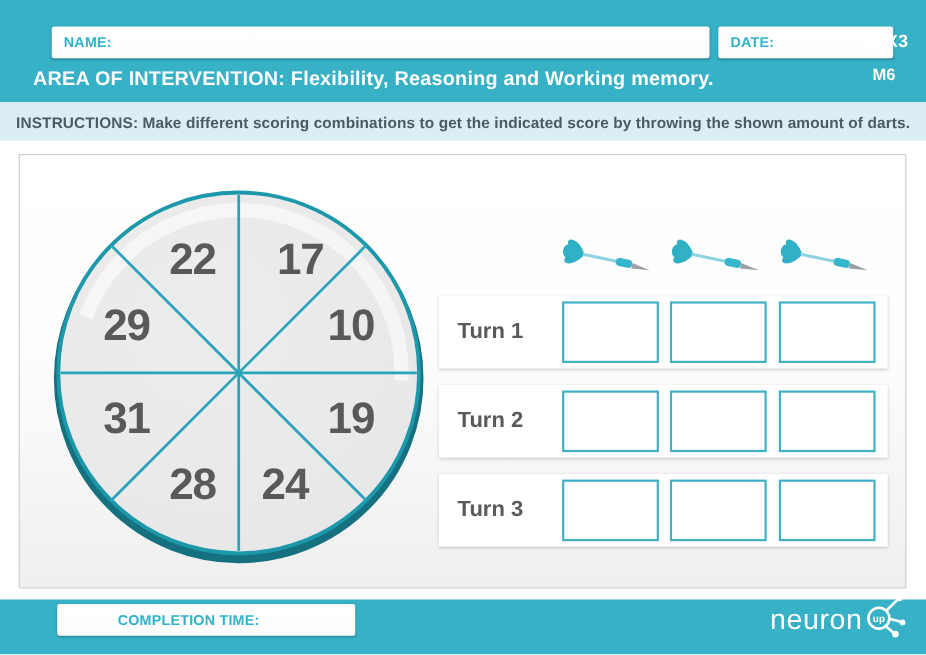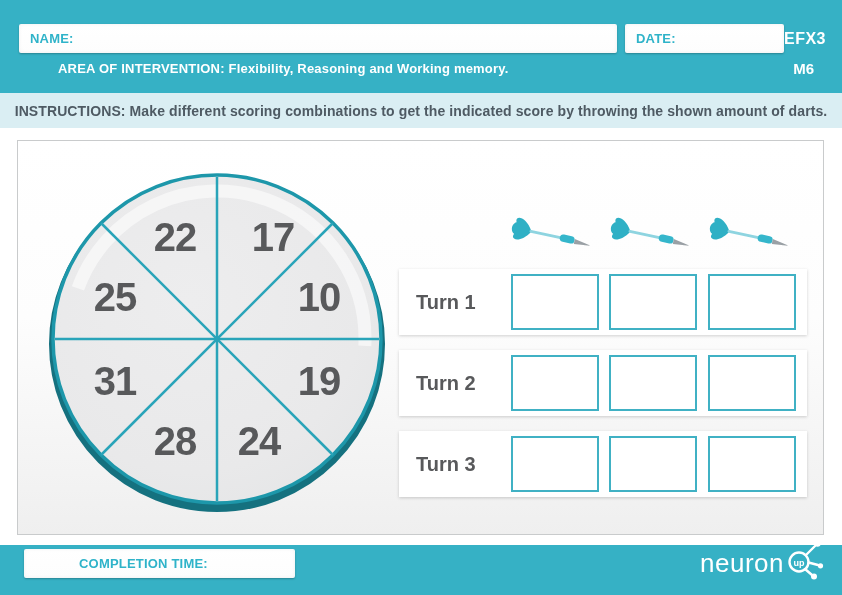--- a/index.html
+++ b/index.html
@@ -10,27 +10,27 @@
   }
   *{margin:0;padding:0;box-sizing:border-box;}
   html,body{background:#fff;}
   body{font-family:"Liberation Sans",sans-serif;}
   .page{position:relative;width:842px;height:595px;background:#fff;overflow:hidden;}
 
   
   .header{position:absolute;left:0;top:0;width:842px;height:93px;background:var(--teal,#36b1c5);}
   .field{position:absolute;background:linear-gradient(#fff,#fdfdfd);border-radius:2px;
          box-shadow:0 1px 2px rgba(0,0,0,.25), inset 0 0 4px rgba(0,0,0,.06);
-         display:flex;align-items:center;}
+         display:flex;align-items:center;margin-left:28px;}
   .field .flabel{color:var(--teal-text,#2fb3c9);font-weight:bold;font-size:13px;padding-left:11px;letter-spacing:.2px;}
   .name-box{left:19px;top:24px;width:598px;height:29px;}
   .date-box{left:625px;top:24px;width:159px;height:29px;}
   .code{position:absolute;right:16px;top:24px;height:29px;display:flex;align-items:center;
         color:#fff;font-weight:bold;font-size:16px;letter-spacing:.5px;}
-  .area{position:absolute;left:30px;top:61px;color:#fff;font-weight:bold;font-size:13px;letter-spacing:.2px;margin-left:28px;}
+  .area{position:absolute;left:30px;top:61px;color:#fff;font-weight:bold;font-size:18px;letter-spacing:.2px;}
   .module{position:absolute;right:28px;top:60px;color:#fff;font-weight:bold;font-size:15px;}
 
   
   .instructions{position:absolute;left:0;top:93px;width:842px;height:35px;background:var(--instr-bg,#daeef3);
                 display:flex;align-items:center;justify-content:center;}
   .instructions span{color:var(--instr-text,#4e5a63);font-weight:bold;font-size:14px;letter-spacing:.1px;}
 
   
   .body{position:absolute;left:0;top:128px;width:842px;height:417px;background:#fff;}
   .panel{position:absolute;left:17px;top:12px;width:807px;height:395px;
@@ -112,21 +112,21 @@
           <line x1="10" y1="170" x2="334" y2="170" stroke="#29a4b9" stroke-width="2.5"></line>
           <line x1="56" y1="54" x2="288" y2="286" stroke="#29a4b9" stroke-width="2.5"></line>
           <line x1="288" y1="54" x2="56" y2="286" stroke="#29a4b9" stroke-width="2.5"></line>
         </svg>
         <span class="seg s0">17</span>
         <span class="seg s1">10</span>
         <span class="seg s2">19</span>
         <span class="seg s3">24</span>
         <span class="seg s4">28</span>
         <span class="seg s5">31</span>
-        <span class="seg s6">25</span>
+        <span class="seg s6">29</span>
         <span class="seg s7">22</span>
       </div>
 
 
       <svg class="dart d1" viewBox="0 0 90 42">
         <g transform="rotate(12 45 21)">
           <path d="M23 21 C15 7 3 8 6.5 15 C2 17 2 25 6.5 27 C3 34 15 35 23 21 Z" fill="#2fb0c5"></path>
           <rect x="21" y="19.6" width="34" height="2.8" rx="1.4" fill="#8ed4e0"></rect>
           <rect x="52" y="17.3" width="15" height="7.4" rx="3.6" fill="#35b6cb"></rect>
           <path d="M67 19.5 L84 22.7 L67 24.5 Z" fill="#9aa0a5"></path>

